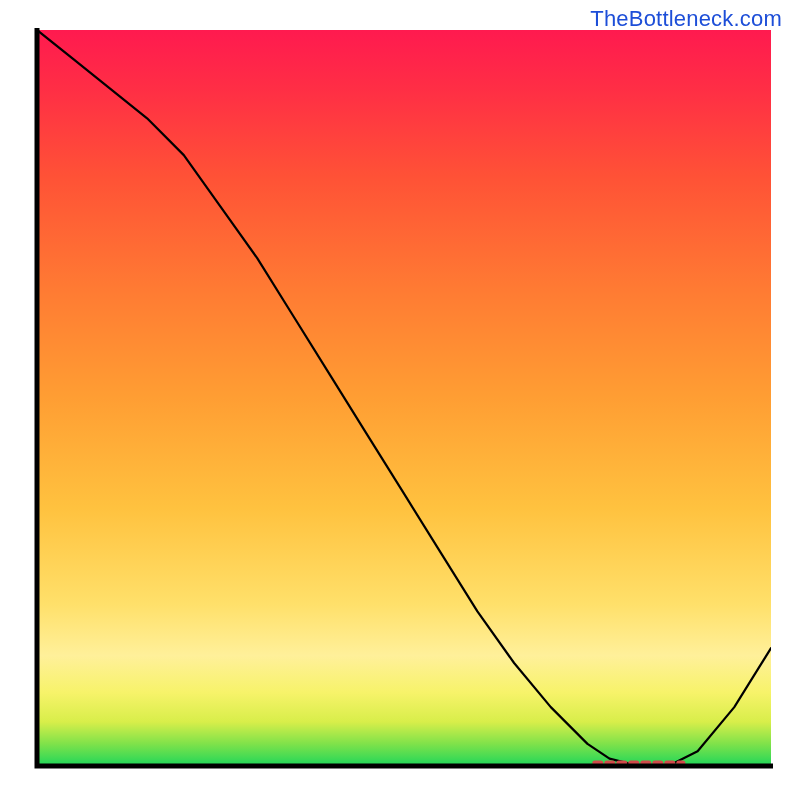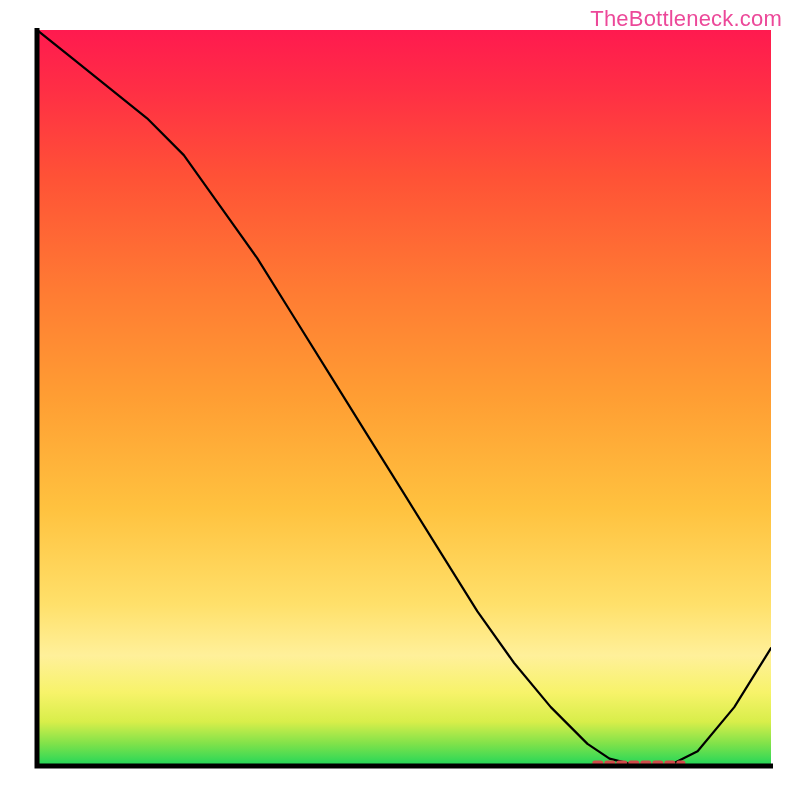--- a/index.html
+++ b/index.html
@@ -13,21 +13,21 @@
   }
   .stage {
     position: relative;
     width: 800px;
     height: 800px;
   }
   .watermark {
     position: absolute;
     top: 6px;
     right: 18px;
-    color: #ec4899;
+    color: #1d4ed8;
     font-size: 22px;
     letter-spacing: 0.2px;
   }
   svg {
     position: absolute;
     left: 0;
     top: 0;
   }
   .curve {
     fill: none;

